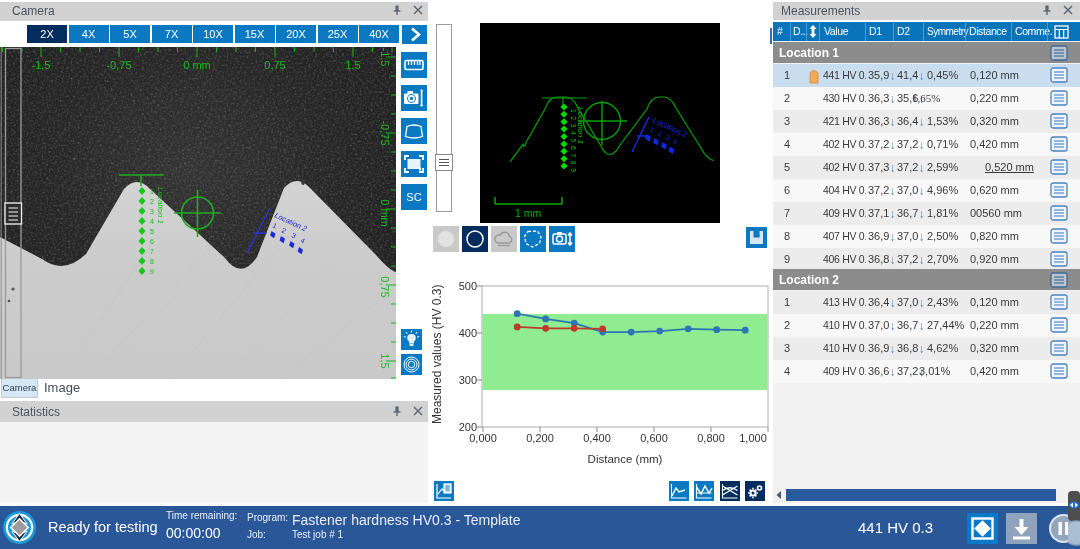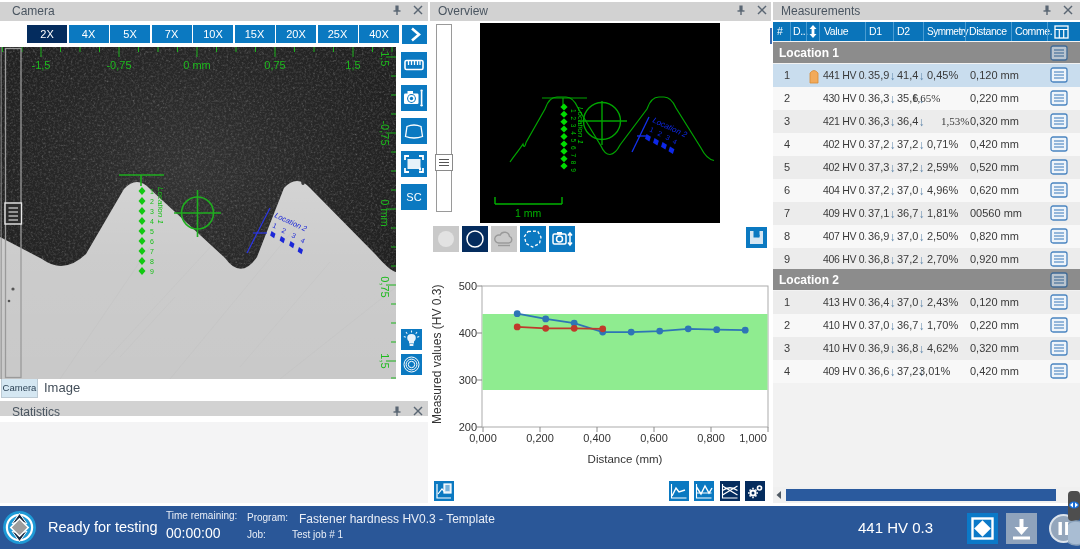--- a/index.html
+++ b/index.html
@@ -291,55 +291,39 @@
       </svg>
   </div>
 </div>
 
 <div class="abs" style="left:0px;top:379px;width:428px;height:19px;background:#ffffff;">
   <div class="abs" style="left:1px;top:0px;width:37px;height:19px;background:#d5e7f2;border:1px solid #bccad4;border-top:none;box-sizing:border-box;font-size:9.5px;color:#2d4356;text-align:center;line-height:17px;">Camera</div>
   <div class="abs" style="left:44px;top:1px;width:30px;height:18px;font-size:13px;color:#434e59;text-align:center;line-height:16px;">Image</div>
 </div>
 <div class="abs" style="left:0px;top:398px;width:428px;height:3px;background:#ffffff;"></div>
 
-<div class="phead" style="left:0px;top:401px;width:428px;height:15px;">
+<div class="phead" style="left:0px;top:401px;width:428px;height:21px;">
     <span class="t">Statistics</span>
   <svg class="pin" style="left:391px;" viewBox="0 0 12 12">
       <g fill="none" stroke="#5a6673" stroke-width="1.4">
         <path d="M6 1.5 L6 7" stroke-width="3.2"></path>
         <path d="M2.5 7 L9.5 7"></path>
         <path d="M6 7 L6 11"></path>
       </g>
     </svg>
   <svg class="xbtn" style="left:412px;" viewBox="0 0 12 12">
       <g stroke="#5a6673" stroke-width="1.4">
         <path d="M2 2 L10 10"></path>
         <path d="M10 2 L2 10"></path>
       </g>
     </svg>
 </div>
 <div class="abs" style="left:0px;top:422px;width:428px;height:81px;background:#f4f4f5;"></div>
 
 <div class="abs" style="left:430px;top:0px;width:341px;height:252px;background:#ffffff;">
-  <div class="phead" style="left:0px;top:0px;width:341px;height:21px;">
-      <span class="t" style="left:8px;">Overview</span>
-    <svg class="pin" style="left:305px;" viewBox="0 0 12 12">
-        <g fill="none" stroke="#5a6673" stroke-width="1.4">
-          <path d="M6 1.5 L6 7" stroke-width="3.2"></path>
-          <path d="M2.5 7 L9.5 7"></path>
-          <path d="M6 7 L6 11"></path>
-        </g>
-      </svg>
-    <svg class="xbtn" style="left:326px;" viewBox="0 0 12 12">
-        <g stroke="#5a6673" stroke-width="1.4">
-          <path d="M2 2 L10 10"></path>
-          <path d="M10 2 L2 10"></path>
-        </g>
-      </svg>
-  </div>
   <div class="abs" style="left:6px;top:24px;width:16px;height:188px;border:1px solid #9a9a9a;background:#ffffff;box-sizing:border-box;"></div>
   <div class="abs" style="left:5px;top:154px;width:18px;height:17px;border:1px solid #8a8a8a;background:#ffffff;box-sizing:border-box;">
     <svg width="16" height="15" viewBox="0 0 16 15">
         <g stroke="#555" stroke-width="1">
           <path d="M3 4.5 H13"></path>
           <path d="M3 7.5 H13"></path>
           <path d="M3 10.5 H13"></path>
         </g>
       </svg>
   </div>
@@ -646,21 +630,21 @@
           </g>
         </svg></span>
     </div>
   <div class="mrow" style="top:110px;background:#ececec;">
       <span style="left:11px;">3</span>
       <span style="left:50px;width:43px;overflow:hidden;font-size:10.5px;letter-spacing:-0.3px;">421 HV 0.3</span>
       <span style="left:95px;">36,3</span>
       <span class="ar" style="left:116.5px;">↓</span>
       <span style="left:124px;">36,4</span>
       <span class="ar" style="left:145.5px;">↓</span>
-      <span style="left:168px;font-family:Liberation Serif, serif;">1,53%</span>
+      <span style="left:154px;">1,53%</span>
       <span style="left:197px;">0,320 mm</span>
       <span style="left:277px;top:3px;"><svg class="cic" width="18" height="16" viewBox="0 0 18 16">
           <rect x="1" y="1" width="16" height="14" rx="2" fill="#eef4fa" stroke="#4a84c0" stroke-width="1.3"></rect>
           <g stroke="#4a84c0" stroke-width="1.1">
             <path d="M4 5 H14"></path>
             <path d="M4 8 H14"></path>
             <path d="M4 11 H14"></path>
           </g>
         </svg></span>
     </div>
@@ -683,21 +667,21 @@
         </svg></span>
     </div>
   <div class="mrow" style="top:156px;background:#ececec;">
       <span style="left:11px;">5</span>
       <span style="left:50px;width:43px;overflow:hidden;font-size:10.5px;letter-spacing:-0.3px;">402 HV 0.3</span>
       <span style="left:95px;">37,3</span>
       <span class="ar" style="left:116.5px;">↓</span>
       <span style="left:124px;">37,2</span>
       <span class="ar" style="left:145.5px;">↓</span>
       <span style="left:154px;">2,59%</span>
-      <span style="left:197px;">0,520 mm</span>
+      <span style="left:212px;text-decoration:underline;">0,520 mm</span>
       <span style="left:277px;top:3px;"><svg class="cic" width="18" height="16" viewBox="0 0 18 16">
           <rect x="1" y="1" width="16" height="14" rx="2" fill="#eef4fa" stroke="#4a84c0" stroke-width="1.3"></rect>
           <g stroke="#4a84c0" stroke-width="1.1">
             <path d="M4 5 H14"></path>
             <path d="M4 8 H14"></path>
             <path d="M4 11 H14"></path>
           </g>
         </svg></span>
     </div>
   <div class="mrow" style="top:179px;background:#f8f8f8;">
@@ -801,21 +785,21 @@
           </g>
         </svg></span>
     </div>
   <div class="mrow" style="top:314px;background:#f8f8f8;">
       <span style="left:11px;">2</span>
       <span style="left:50px;width:43px;overflow:hidden;font-size:10.5px;letter-spacing:-0.3px;">410 HV 0.3</span>
       <span style="left:95px;">37,0</span>
       <span class="ar" style="left:116.5px;">↓</span>
       <span style="left:124px;">36,7</span>
       <span class="ar" style="left:145.5px;">↓</span>
-      <span style="left:154px;">1,70%</span>
+      <span style="left:154px;">27,44%</span>
       <span style="left:197px;">0,220 mm</span>
       <span style="left:277px;top:3px;"><svg class="cic" width="18" height="16" viewBox="0 0 18 16">
           <rect x="1" y="1" width="16" height="14" rx="2" fill="#eef4fa" stroke="#4a84c0" stroke-width="1.3"></rect>
           <g stroke="#4a84c0" stroke-width="1.1">
             <path d="M4 5 H14"></path>
             <path d="M4 8 H14"></path>
             <path d="M4 11 H14"></path>
           </g>
         </svg></span>
     </div>
@@ -869,21 +853,21 @@
     <circle cx="17.5" cy="17.5" r="16.5" fill="#1e9ad6"></circle>
     <circle cx="17.5" cy="17.5" r="12.6" fill="none" stroke="#ffffff" stroke-width="2.2"></circle>
     <path d="M17.5 3.5 L25 13.8 Q17.5 10.4 10 13.8 Z" fill="#14283f" stroke="#ffffff" stroke-width="1"></path>
     <path d="M17.5 31.5 L25 21.2 Q17.5 24.6 10 21.2 Z" fill="#14283f" stroke="#ffffff" stroke-width="1"></path>
     <rect x="11.3" y="11.3" width="12.4" height="12.4" transform="rotate(45 17.5 17.5)" fill="#9d9d9d" stroke="#ffffff" stroke-width="1.5"></rect>
   </svg>
   <div class="abs" style="left:48px;top:13px;font-size:14.5px;">Ready for testing</div>
   <div class="abs" style="left:166px;top:4px;font-size:10px;color:#e9eef7;">Time remaining:</div>
   <div class="abs" style="left:166px;top:19px;font-size:14px;">00:00:00</div>
   <div class="abs" style="left:247px;top:6px;font-size:10px;color:#e9eef7;">Program:</div>
-  <div class="abs" style="left:292px;top:6px;font-size:12px;color:#e9eef7;margin-left:7px;">Fastener hardness HV0.3 - Template</div>
+  <div class="abs" style="left:292px;top:6px;font-size:14px;color:#e9eef7;">Fastener hardness HV0.3 - Template</div>
   <div class="abs" style="left:247px;top:23px;font-size:10px;color:#e9eef7;">Job:</div>
   <div class="abs" style="left:292px;top:23px;font-size:10px;color:#e9eef7;">Test job # 1</div>
   <div class="abs" style="left:858px;top:13px;font-size:15px;">441 HV 0.3</div>
   <div class="abs" style="left:967px;top:7px;width:31px;height:31px;background:#0b79c8;">
     <svg width="31" height="31" viewBox="0 0 31 31">
         <rect x="5.5" y="5.5" width="20" height="20" fill="none" stroke="#ffffff" stroke-width="2.4"></rect>
         <rect x="9.6" y="9.6" width="11.8" height="11.8" fill="#ffffff" transform="rotate(45 15.5 15.5)"></rect>
       </svg>
   </div>
   <div class="abs" style="left:1006px;top:7px;width:31px;height:31px;background:#8fa3bc;">

